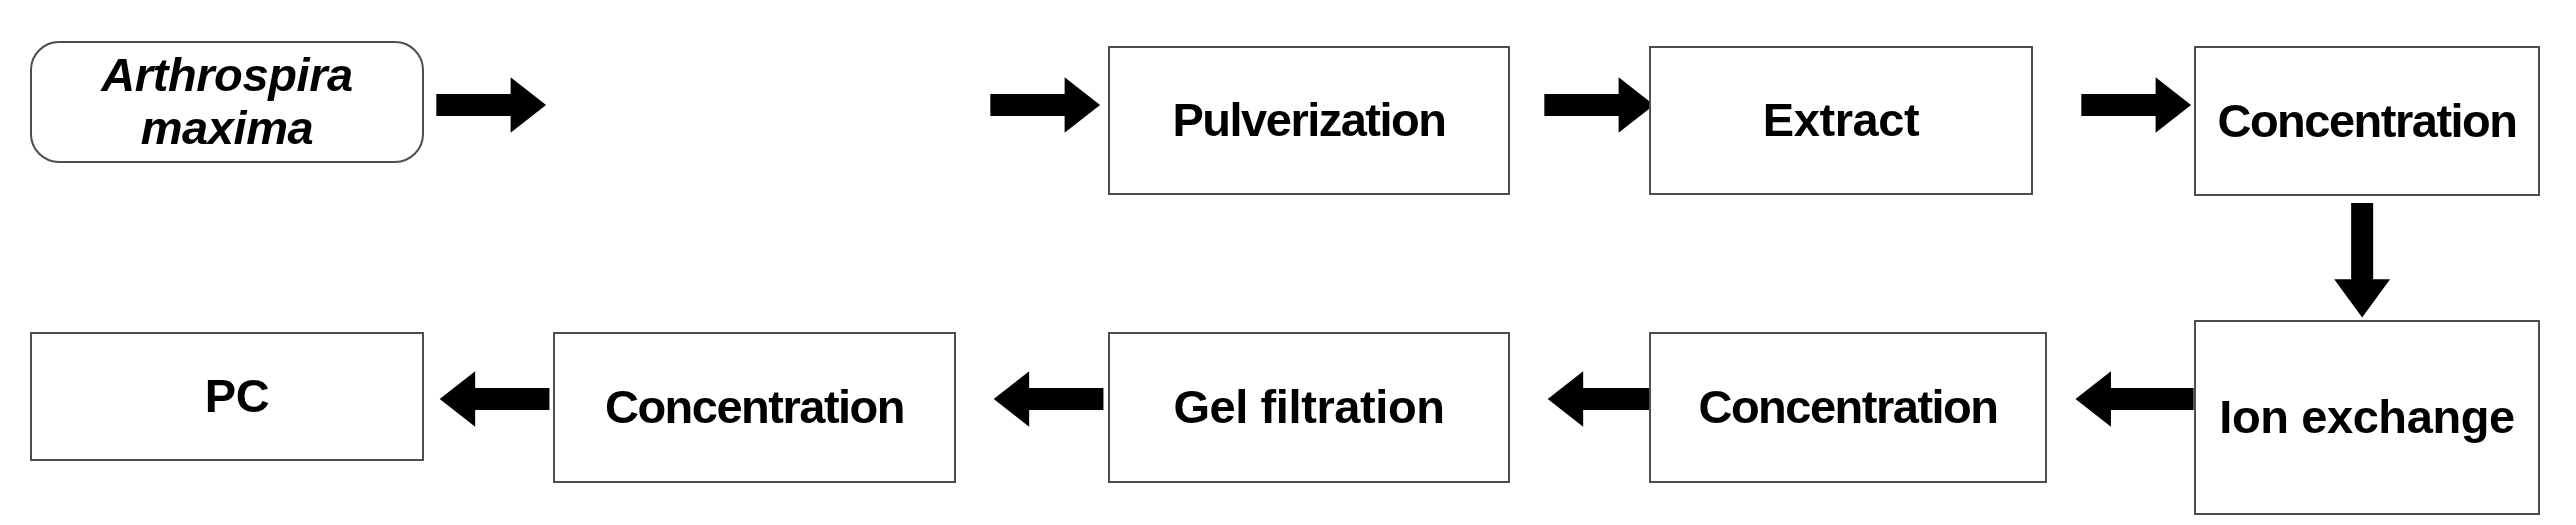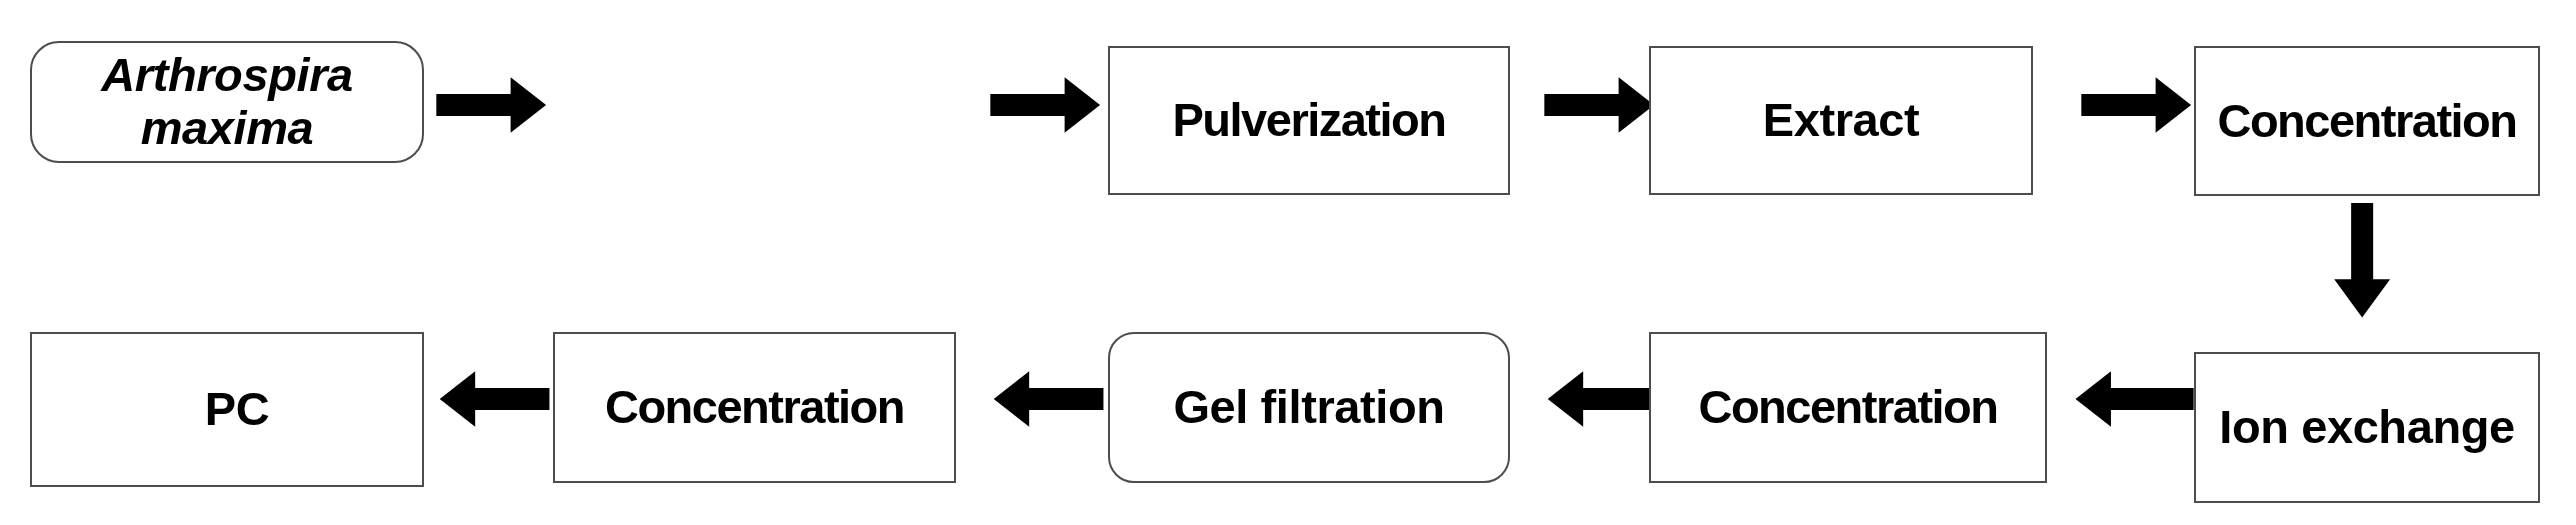--- a/index.html
+++ b/index.html
@@ -55,25 +55,25 @@
   }
 
   
   #n-source      { left: 30px;   top: 41px;  width: 394px; height: 122px; border-radius: 29px; }
   #n-dry         { left: 554px;  top: 46px;  width: 402px; height: 149px; }
   #n-pulv        { left: 1108px; top: 46px;  width: 402px; height: 149px; }
   #n-extract     { left: 1649px; top: 46px;  width: 384px; height: 149px; }
   #n-conc1       { left: 2194px; top: 46px;  width: 346px; height: 150px; }
 
   
-  #n-pc          { left: 30px;   top: 332px; width: 394px; height: 155px; padding-left: 20px; }
+  #n-pc          { left: 30px;   top: 332px; width: 394px; height: 129px; padding-left: 20px; }
   #n-conc3       { left: 553px;  top: 332px; width: 403px; height: 151px; }
-  #n-gelfilt     { left: 1108px; top: 332px; width: 402px; height: 151px; border-radius: 26px; }
+  #n-gelfilt     { left: 1108px; top: 332px; width: 402px; height: 151px; }
   #n-conc2       { left: 1649px; top: 332px; width: 398px; height: 151px; }
-  #n-ionex       { left: 2194px; top: 352px; width: 346px; height: 151px; }
+  #n-ionex       { left: 2194px; top: 320px; width: 346px; height: 195px; }
 
   
   #a-1 { left: 436px;  top: 40px; }
   #a-2 { left: 990px; top: 40px; }
   #a-3 { left: 1544px; top: 40px; }
   #a-4 { left: 2081px; top: 40px; }
 
   
   #a-down { left: 2329px; top: 203px; }
 

